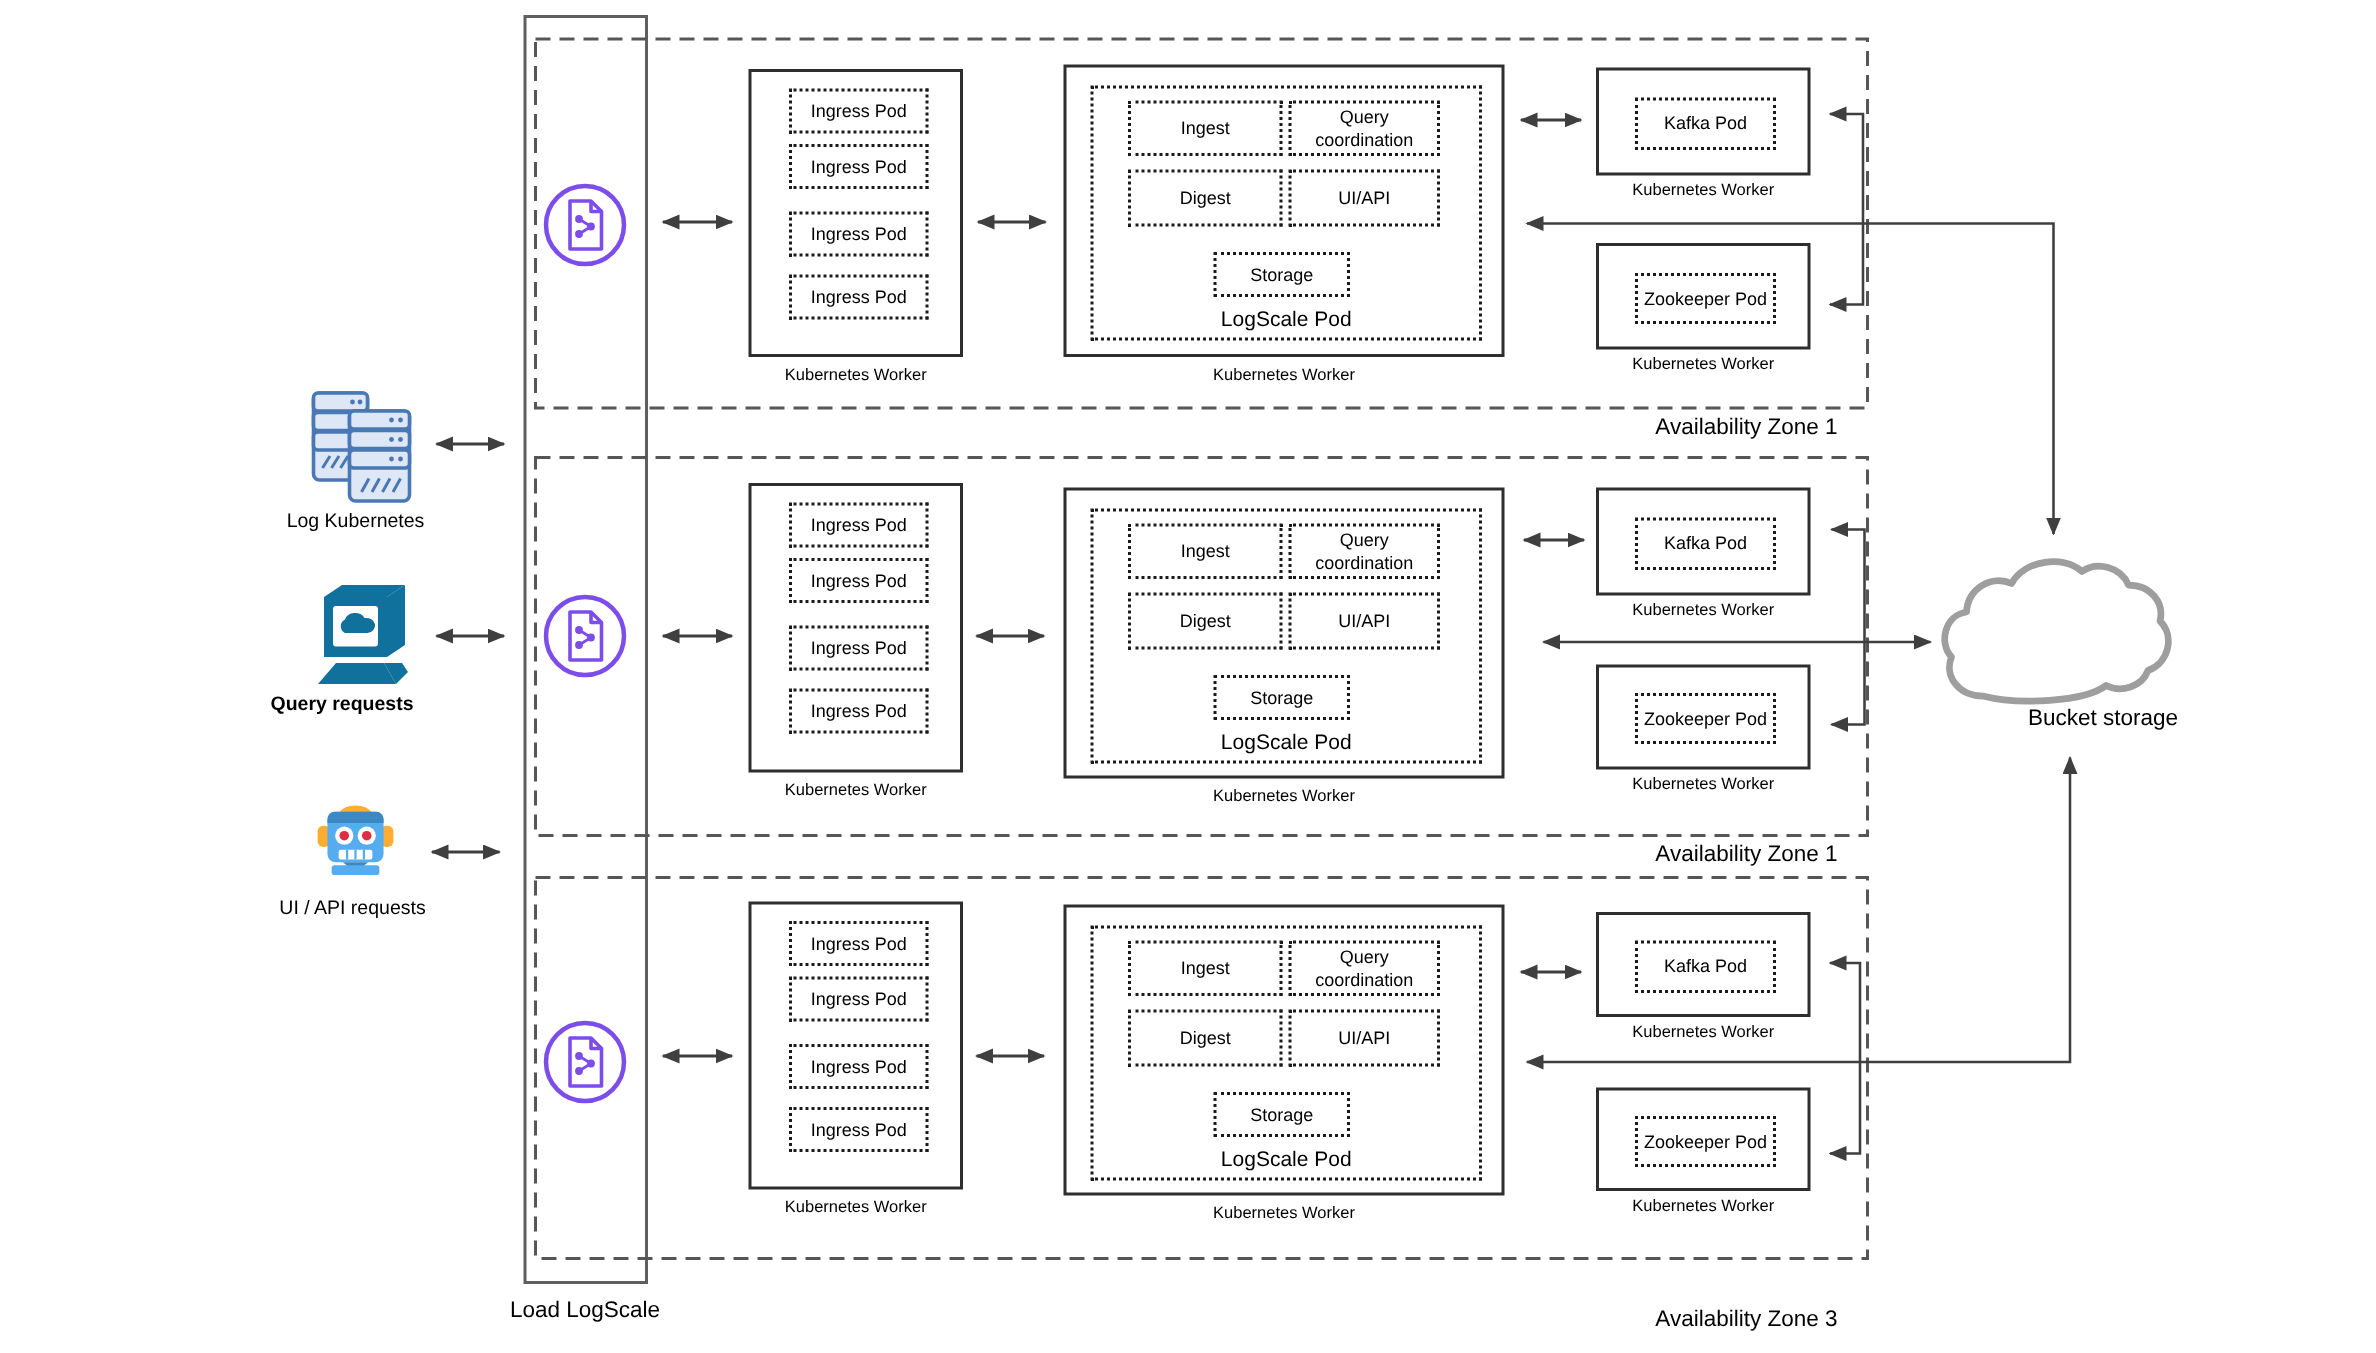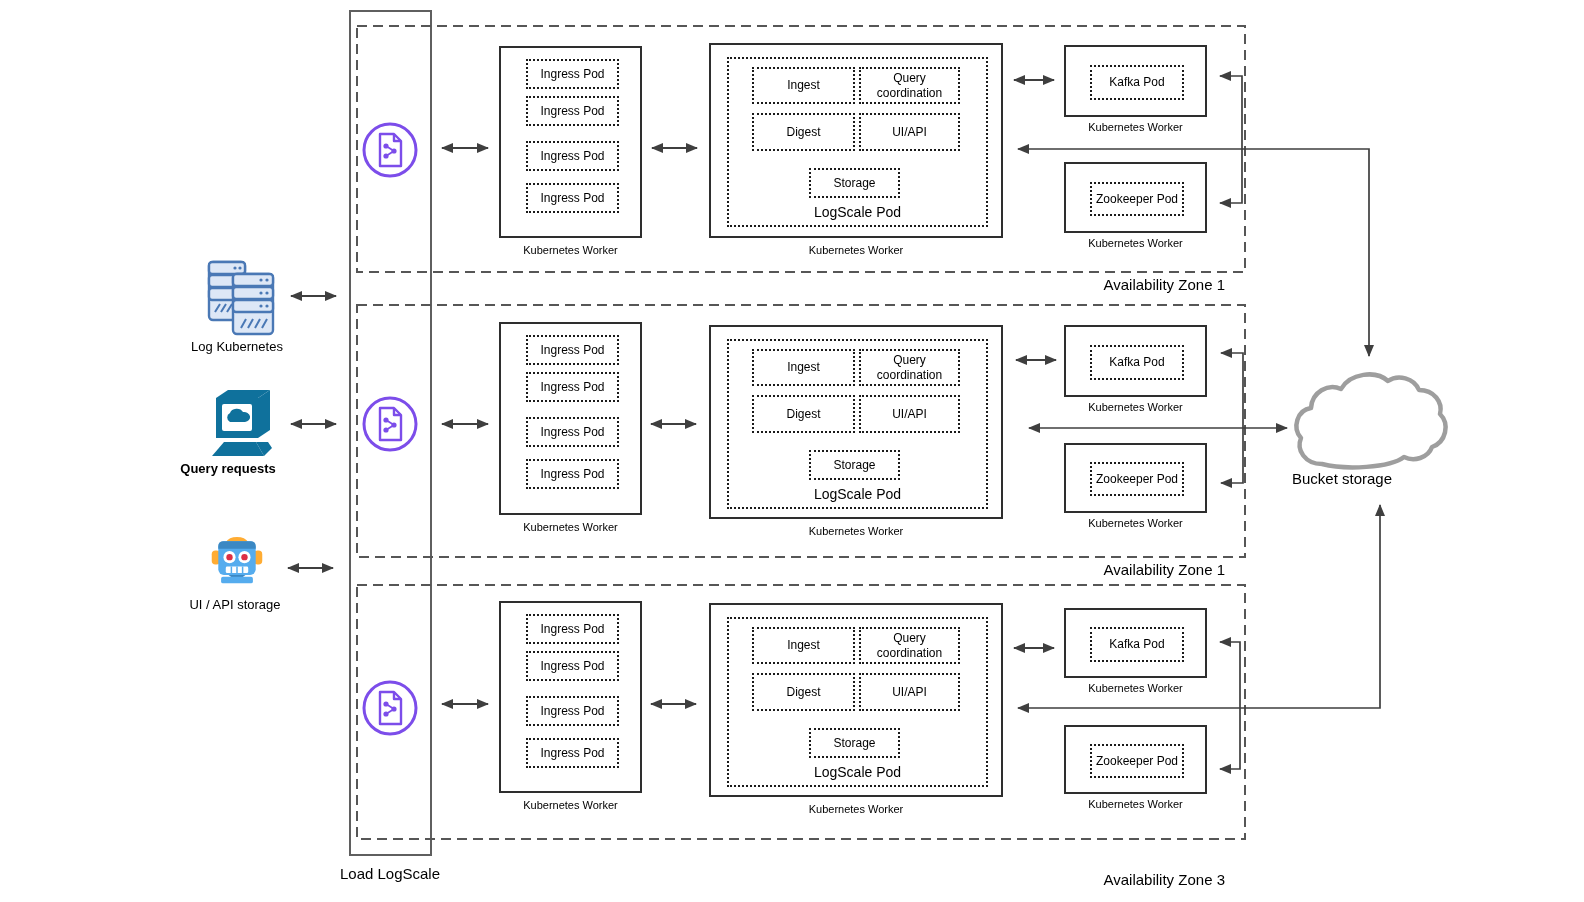--- a/index.html
+++ b/index.html
@@ -8,21 +8,21 @@
   svg.layer{position:absolute;left:0;top:0;z-index:0;}
   .worker{position:absolute;border:2px solid #2e2e2e;background:#fff;box-sizing:border-box;z-index:1;}
   .worker-label{position:absolute;font-size:11px;text-align:center;z-index:1;white-space:nowrap;}
   .pod{position:absolute;border:2px dotted #1a1a1a;background:#fff;box-sizing:border-box;
        display:flex;align-items:center;justify-content:center;font-size:12px;line-height:1.2;text-align:center;}
   .ls-pod{position:absolute;border:2px dotted #1a1a1a;box-sizing:border-box;}
   .ls-pod-label{position:absolute;left:0;right:0;text-align:center;font-size:14px;}
   .zone-label{position:absolute;font-size:15px;text-align:right;z-index:1;white-space:nowrap;}
   .src-label{position:absolute;font-size:13px;text-align:center;z-index:1;white-space:nowrap;}
   .lb-label{position:absolute;font-size:15px;text-align:center;z-index:1;white-space:nowrap;}
-  .cloud-label{position:absolute;font-size:15px;text-align:left;z-index:1;white-space:nowrap;}
+  .cloud-label{position:absolute;font-size:15px;text-align:right;z-index:1;white-space:nowrap;}
   .icon{position:absolute;z-index:2;}
 </style>
 </head>
 <body>
 
 <div class="canvas">
 
   <svg class="layer" width="1584" height="902" viewBox="0 0 1584 902">
     <defs>
       <marker id="ah" markerUnits="userSpaceOnUse" markerWidth="13" markerHeight="11" refX="11" refY="5" orient="auto-start-reverse">
@@ -136,21 +136,21 @@
       <circle cx="23" cy="29" r="3.4" fill="#dd2e44"></circle>
         <circle cx="39" cy="29" r="3.4" fill="#dd2e44"></circle>
       <rect x="19" y="39" width="24" height="7" rx="1.5" fill="#ffffff"></rect>
       <g stroke="#55acee" stroke-width="1.6">
           <path d="M25 39 v7 M31 39 v7 M37 39 v7"></path>
         </g>
       <polygon points="22,48 40,48 31,55" fill="#3b88c3"></polygon>
       <rect x="14" y="50" width="34" height="7" rx="2" fill="#55acee"></rect>
     </svg>
   </div>
-  <div class="src-label" style="left:155px;top:597px;width:160px;">UI / API storage</div>
+  <div class="src-label" style="left:155px;top:597px;width:160px;">UI / API requests</div>
 
   <div class="icon" style="left:360px;top:120px;">
     <svg width="60" height="60" viewBox="0 0 60 60">
       <circle cx="30" cy="30" r="26" fill="#ffffff" stroke="#7c4dea" stroke-width="3"></circle>
       <path d="M20,14 h14 l7,7 v25 h-21 z" fill="#ffffff" stroke="#7c4dea" stroke-width="2.4" stroke-linejoin="round"></path>
       <path d="M34,14 v7 h7" fill="none" stroke="#7c4dea" stroke-width="2.4" stroke-linejoin="round"></path>
       <g stroke="#7c4dea" stroke-width="1.8">
           <path d="M26,26 L34,31 M26,36 L34,31"></path>
         </g>
       <g fill="#7c4dea">

